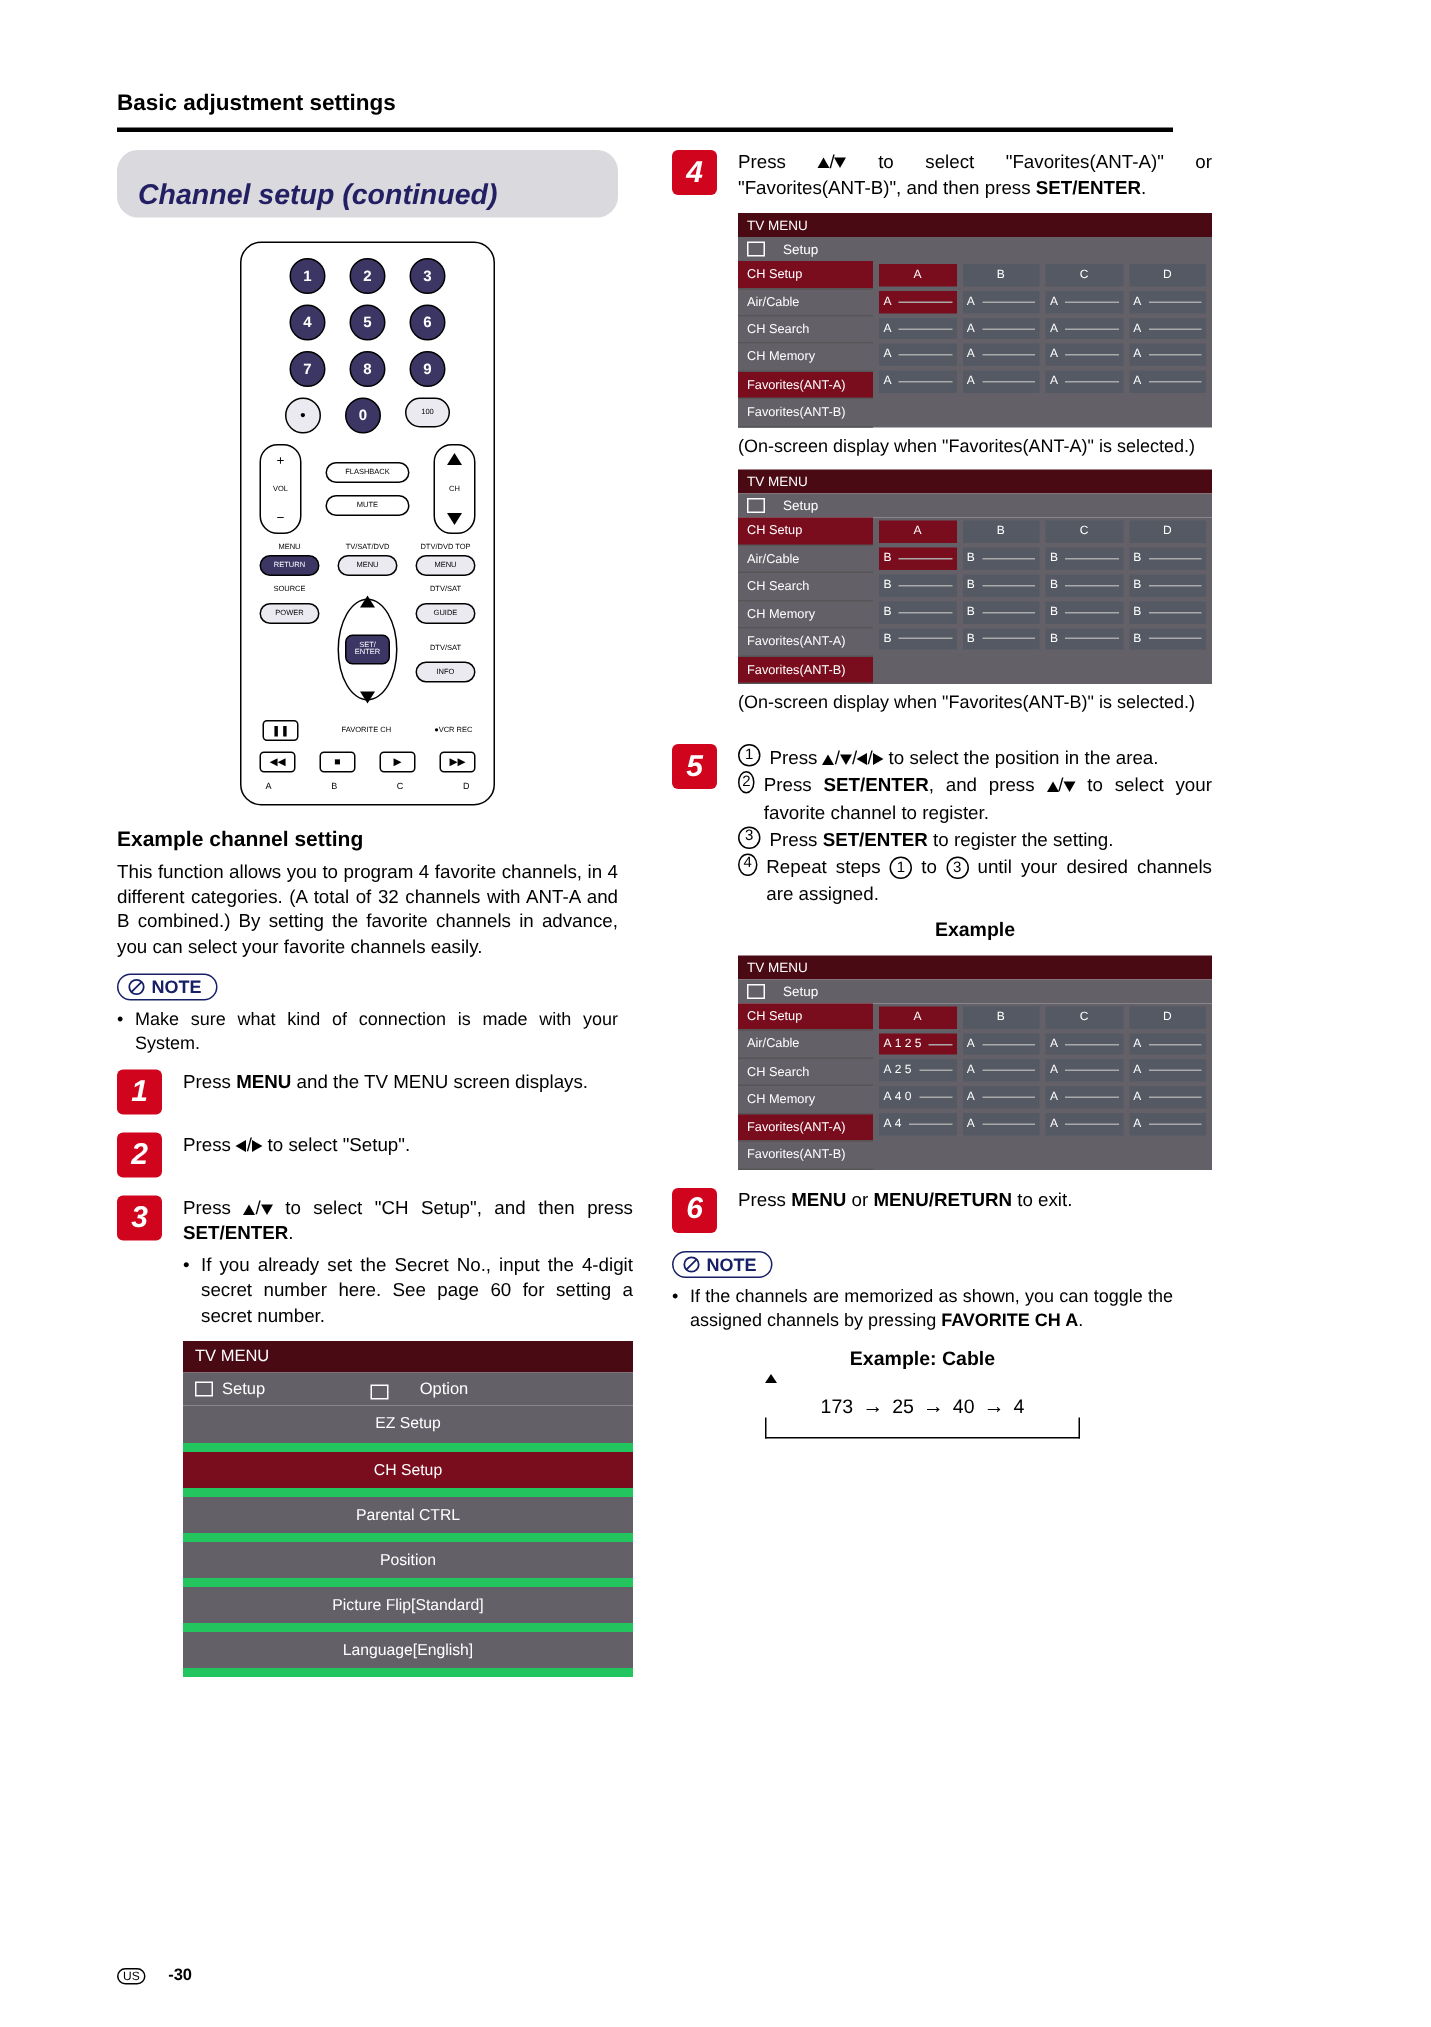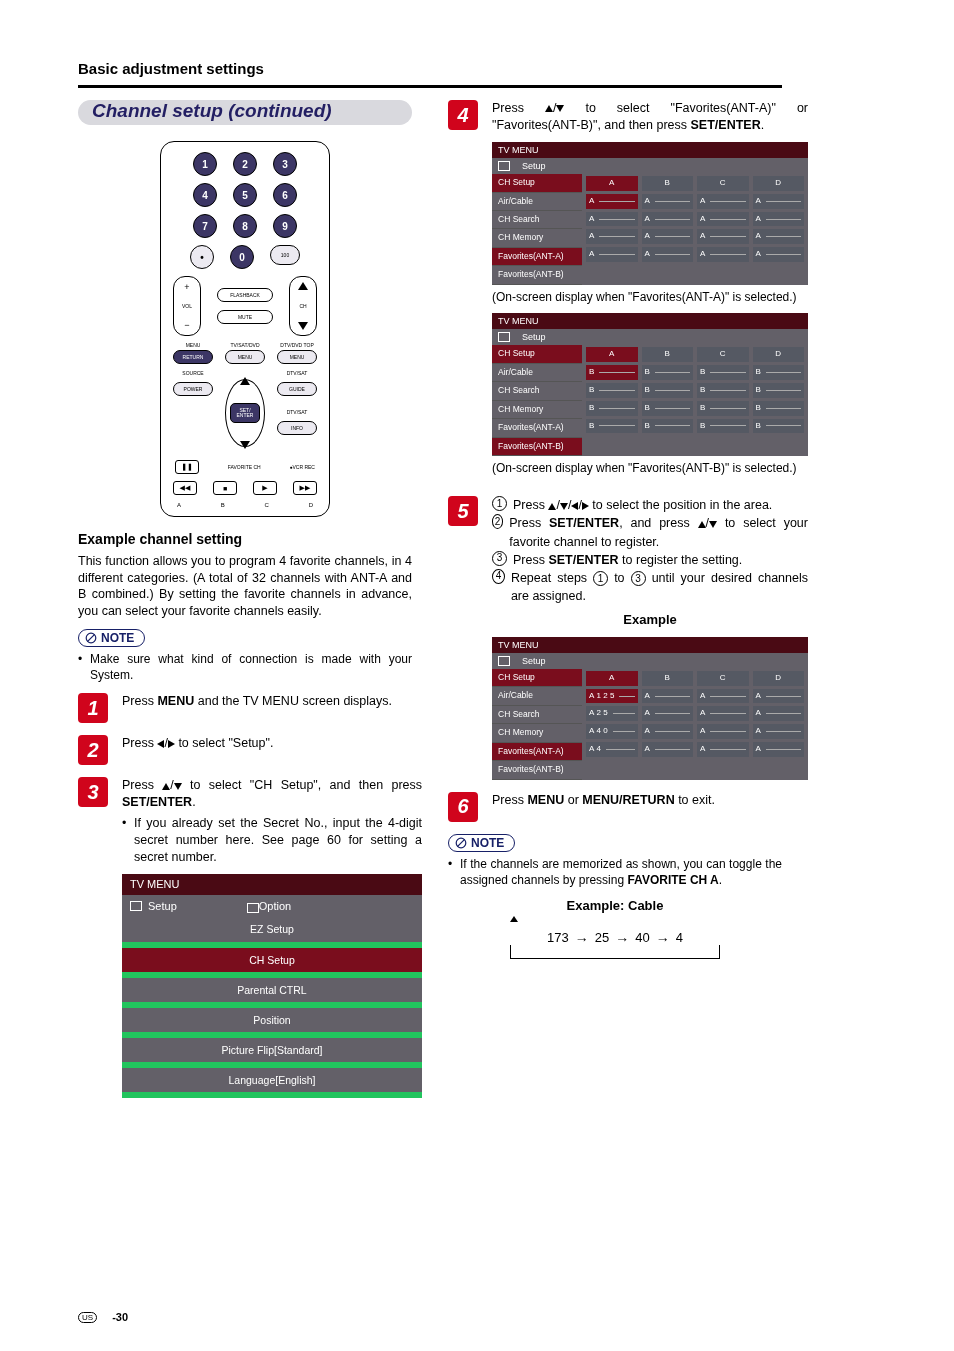--- a/index.html
+++ b/index.html
@@ -2,21 +2,21 @@
 <html><head>
 <meta charset="utf-8">
 <style>
   * { box-sizing: border-box; margin: 0; padding: 0; }
   body { font-family: Arial, Helvetica, sans-serif; font-size: 12px; color: #000; background: #fff; }
   .page { width: 842px; height: 1351px; padding: 60px 60px 40px 78px; position: relative; }
   .header { font-weight: bold; font-size: 15px; margin-bottom: 8px; }
   .rule { border-top: 3px solid #000; margin-bottom: 12px; }
   .columns { display: flex; gap: 36px; }
   .col { flex: 1; min-width: 0; }
-  .title-bar { background: #d9d9de; border-radius: 14px; padding: 0 14px 3px; display: inline-block; width: 100%; margin-bottom: 12px; }
+  .title-bar { background: #d9d9de; border-radius: 14px; padding: 20px 14px 3px; display: inline-block; width: 100%; margin-bottom: 12px; }
   .title-bar span { font-size: 19px; font-weight: bold; font-style: italic; color: #231f63; }
   .remote-wrap { display:flex; justify-content:center; margin:4px 0 14px; }
   .remote { width: 170px; padding: 10px 8px 8px; border: 1px solid #000; border-radius: 14px; display: flex; flex-direction: column; align-items: center; gap: 7px; font-size: 6px; }
   .num-row { display:flex; gap:16px; }
   .rbtn { width:24px; height:24px; border:1px solid #000; border-radius:50%; display:flex; align-items:center; justify-content:center; font-size:10px; font-weight:bold; background:#eceaf1; }
   .rbtn.dark { background:#3c3665; color:#fff; }
   .ent { width:30px; height:20px; border:1px solid #000; border-radius:10px; font-size:5px; display:flex; align-items:center; justify-content:center; background:#eceaf1; }
   .mid { display:flex; gap:6px; width:100%; justify-content:space-between; padding:0 4px; align-items:center; }
   .volch { width:28px; height:60px; border:1px solid #000; border-radius:12px; display:flex; flex-direction:column; align-items:center; justify-content:space-between; padding:5px 0; font-size:9px; }
   .tri-up { width:0; height:0; border-left:5px solid transparent; border-right:5px solid transparent; border-bottom:8px solid #000; }
@@ -233,21 +233,21 @@
           <span>Press </span><span class="arrow-sm-up"></span>/<span class="arrow-sm-dn"></span><span> to select "CH Setup", and then press </span><b>SET/ENTER</b><span>.</span>
           <div class="sub">If you already set the Secret No., input the 4-digit secret number here. See page 60 for setting a secret number.</div>
 
           <div class="tvmenu-large">
             <div class="hdr">TV MENU</div>
             <div class="tabs">
                 <span style="display:flex;align-items:center;gap:6px">
                   <span class="tvicon"></span>
                   <span>Setup</span>
                 </span>
-                <span style="display:flex;align-items:flex-end;gap:0">
+                <span style="display:flex;align-items:flex-end;gap:21px">
                   <span class="tvicon"></span>
                   <span>Option</span>
                 </span>
               </div>
             <div class="rows">
               <div>
                   <span>EZ Setup</span>
                   <span></span>
                 </div>
               <div class="hl">

